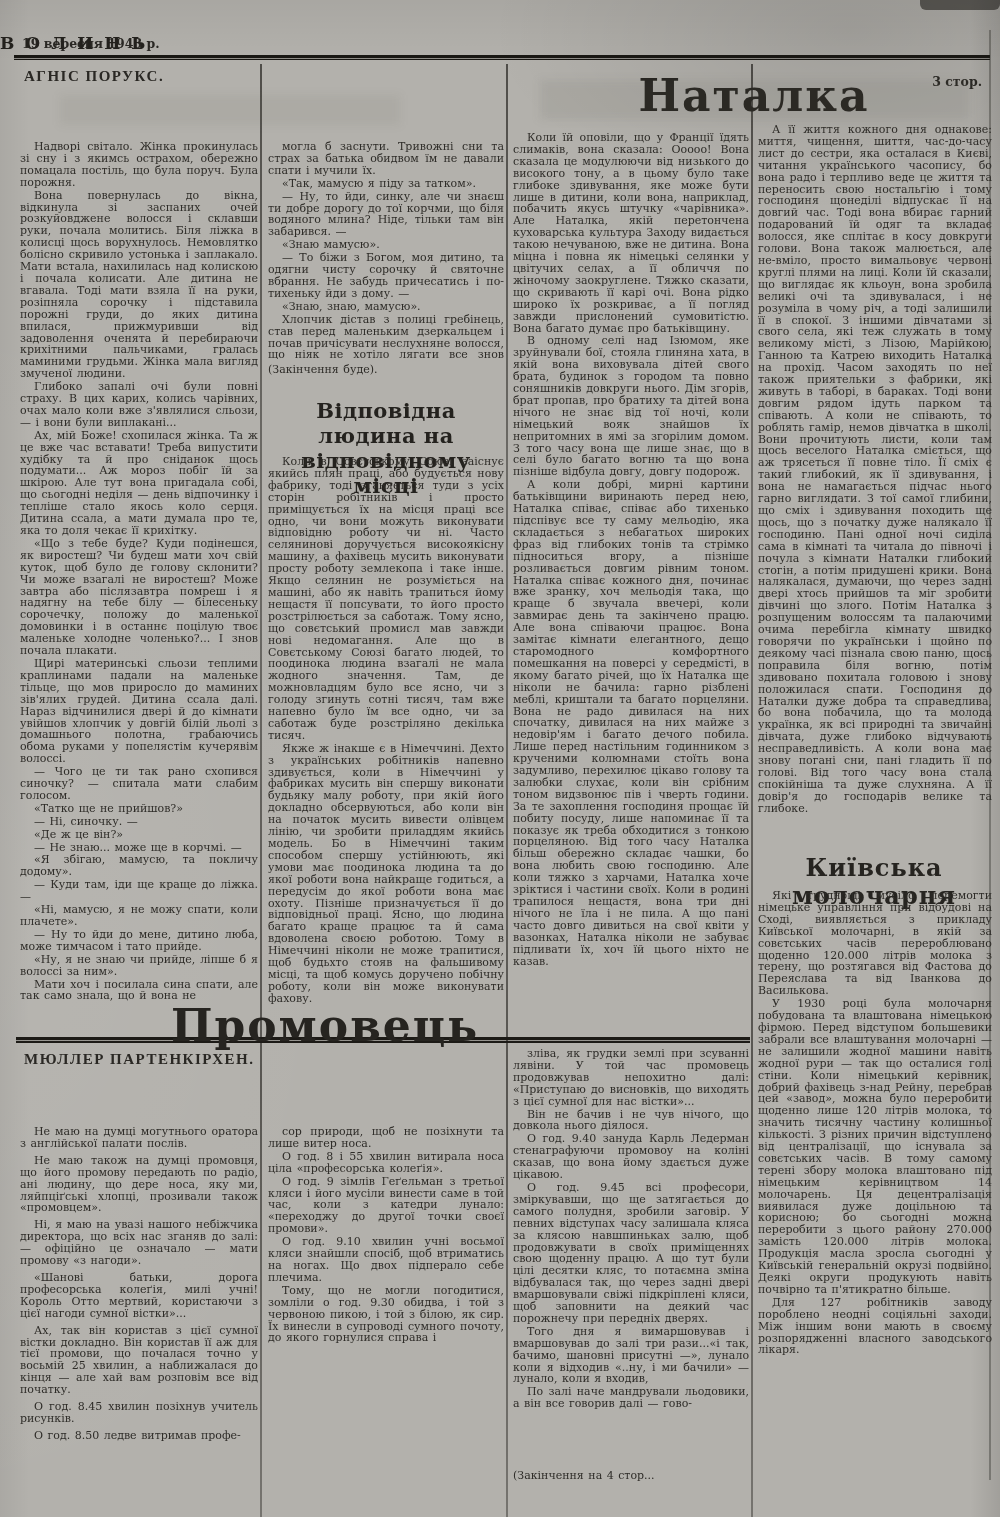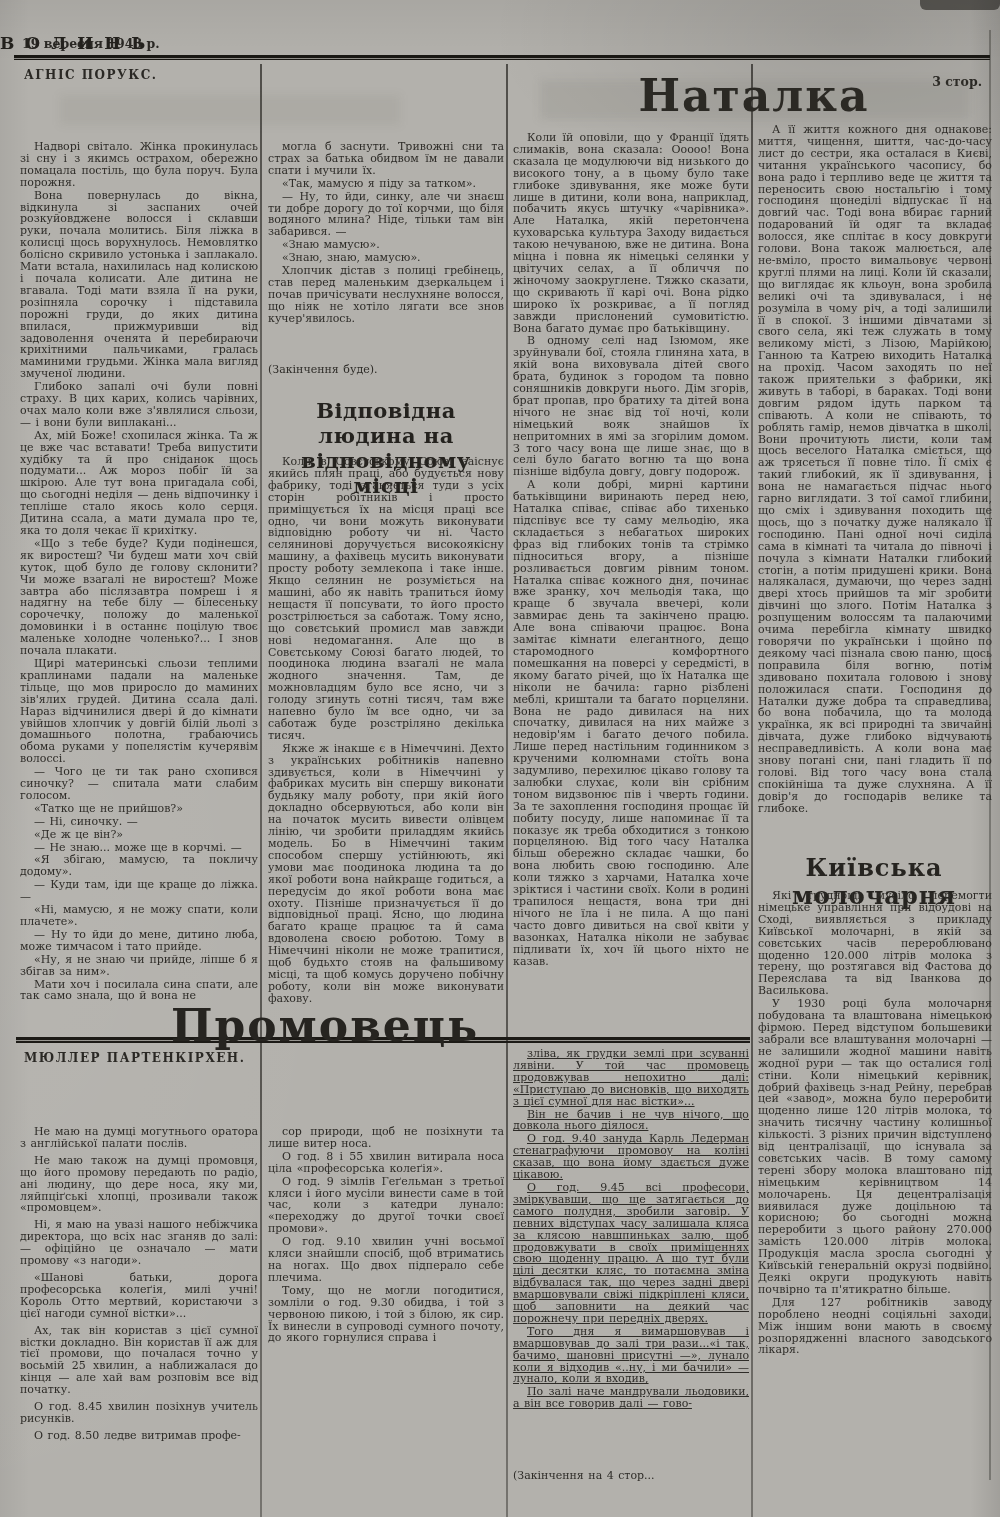--- a/index.html
+++ b/index.html
@@ -17,21 +17,21 @@
   }
   .abs{position:absolute;}
   .textcol{
     font-size:11px;line-height:11.9px;text-align:justify;overflow:hidden;
     word-spacing:1px;
   }
   .textcol .para{margin:0;text-indent:14px;}
   .textcol .para + .para{margin-top:1px;}
   .spaced .para + .para{margin-top:5px;}
   .center{text-align:left;text-indent:0 !important;}
-  .byline{font-size:12px;font-weight:bold;letter-spacing:1.5px;color:#2a2824;}
+  .byline{font-size:15px;font-weight:bold;letter-spacing:1.5px;color:#2a2824;font-family:Liberation Serif, serif;}
   .art-title{font-weight:bold;text-align:center;color:#262420;letter-spacing:2px;}
   .sub-head{font-weight:bold;text-align:center;color:#24221e;font-size:21px;line-height:25px;letter-spacing:0.5px;}
   .head-rule{background:linear-gradient(180deg,#191713 0%,#191713 55%,rgba(25,23,19,0.25) 56%,rgba(25,23,19,0.25) 70%,#191713 71%);}
   .v-rule{width:2px;background:linear-gradient(180deg, rgba(26,24,20,0.65), rgba(26,24,20,0.45) 30%, rgba(26,24,20,0.6) 70%, rgba(26,24,20,0.4));}
   .h-rule{background:linear-gradient(180deg,#1c1a16 0%,#1c1a16 45%, rgba(28,26,22,0.2) 46%, rgba(28,26,22,0.2) 60%, #1c1a16 61%);}
   .smudge{pointer-events:none;}
   .masthead{font-size:17px;font-weight:bold;letter-spacing:11px;color:#23211d;}
   .dateline,.pageno{font-size:12.5px;font-weight:bold;color:#2a2824;}
 </style>
 </head>
@@ -61,29 +61,30 @@
       <p class="para">Щирі материнські сльози теплими краплинами падали на маленьке тільце, що мов приросло до маминих зів'ялих грудей. Дитина ссала далі. Нараз відчинилися двері й до кімнати увійшов хлопчик у довгій білій льолі з домашнього полотна, грабаючись обома руками у попелястім кучерявім волоссі.</p>
       <p class="para">— Чого це ти так рано схопився синочку? — спитала мати слабим голосом.</p>
       <p class="para">«Татко ще не прийшов?»</p>
       <p class="para">— Ні, синочку. —</p>
       <p class="para">«Де ж це він?»</p>
       <p class="para">— Не знаю... може ще в корчмі. —</p>
       <p class="para">«Я збігаю, мамусю, та покличу додому».</p>
       <p class="para">— Куди там, іди ще краще до ліжка. —</p>
       <p class="para">«Ні, мамусю, я не можу спати, коли плачете».</p>
       <p class="para">— Ну то йди до мене, дитино люба, може тимчасом і тато прийде.</p>
-      <p class="para">«Ну, я не знаю чи прийде, ліпше б я збігав за ним».</p>
+      <p class="para">«Ну, я не знаю чи прийде, ліпше б я волоссі за ним».</p>
       <p class="para">Мати хоч і посилала сина спати, але так само знала, що й вона не</p>
     </div>
 
   <div class="abs textcol" style="left:268px;top:141px;width:236px;height:218px;">
       <p class="para">могла б заснути. Тривожні сни та страх за батька обидвом їм не давали спати і мучили їх.</p>
       <p class="para">«Так, мамусю я піду за татком».</p>
       <p class="para">— Ну, то йди, синку, але чи знаєш ти добре дорогу до тої корчми, що біля водяного млина? Ніде, тільки там він забарився. —</p>
       <p class="para">«Знаю мамусю».</p>
+      <p class="para">— То біжи з Богом, моя дитино, та одягни чисту сорочку й святочне вбрання. Не забудь причесатись і по-тихеньку йди з дому. —</p>
       <p class="para">«Знаю, знаю, мамусю».</p>
       <p class="para">Хлопчик дістав з полиці гребінець, став перед маленьким дзеркальцем і почав причісувати неслухняне волосся, що ніяк не хотіло лягати все знов кучер'явилось.</p>
     </div>
   <div class="abs textcol center" style="left:268px;top:364px;width:236px;">(Закінчення буде).</div>
 
   <div class="abs sub-head" style="left:266px;top:398px;width:240px;">
     <div>Відповідна людина на</div>
     <div>відповідному місці</div>
   </div>
   <div class="abs textcol" style="left:268px;top:456px;width:236px;height:580px;">
@@ -122,21 +123,21 @@
       <p class="para">О год. 8.45 хвилин позіхнув учитель рисунків.</p>
       <p class="para">О год. 8.50 ледве витримав профе-</p>
     </div>
   <div class="abs textcol" style="left:268px;top:1126px;width:236px;height:388px;">
       <p class="para">сор природи, щоб не позіхнути та лише витер носа.</p>
       <p class="para">О год. 8 і 55 хвилин витирала носа ціла «професорська колеґія».</p>
       <p class="para">О год. 9 зімлів Геґельман з третьої кляси і його мусіли винести саме в той час, коли з катедри лунало: «переходжу до другої точки своєї промови».</p>
       <p class="para">О год. 9.10 хвилин учні восьмої кляси знайшли спосіб, щоб втриматись на ногах. Що двох підперало себе плечима.</p>
       <p class="para">Тому, що не могли погодитися, зомліли о год. 9.30 обидва, і той з червоною пикою, і той з білою, як сир. Їх винесли в супроводі сумного почоту, до якого горнулися справа і</p>
     </div>
-  <div class="abs textcol" style="left:513px;top:1048px;width:236px;height:420px;text-decoration:underline;">
+  <div class="abs textcol" style="left:513px;top:1048px;width:236px;height:420px;">
       <p class="para">зліва, як грудки землі при зсуванні лявіни. У той час промовець продовжував непохитно далі: «Приступаю до висновків, що виходять з цієї сумної для нас вістки»...</p>
       <p class="para">Він не бачив і не чув нічого, що довкола нього діялося.</p>
       <p class="para">О год. 9.40 зануда Карль Ледерман стенаграфуючи промовоу на коліні сказав, що вона йому здається дуже цікавою.</p>
       <p class="para">О год. 9.45 всі професори, зміркувавши, що ще затягається до самого полудня, зробили заговір. У певних відступах часу залишала кляса за клясою навшпиньках залю, щоб продовжувати в своїх приміщеннях свою щоденну працю. А що тут були цілі десятки кляс, то потаємна зміна відбувалася так, що через задні двері вмаршовували свіжі підкріплені кляси, щоб заповнити на деякий час порожнечу при передніх дверях.</p>
       <p class="para">Того дня я вимаршовував і вмаршовував до залі три рази...«і так, бачимо, шановні присутні —», лунало коли я відходив «..ну, і ми бачили» — лунало, коли я входив,</p>
       <p class="para">По залі наче мандрували льодовики, а він все говорив далі — гово-</p>
     </div>
   <div class="abs textcol center" style="left:513px;top:1470px;width:236px;">(Закінчення на 4 стор...</div>
 
   <div class="abs smudge" style="left:540px;top:80px;width:430px;height:40px;background:rgba(90,88,82,0.10);filter:blur(4px);"></div>

